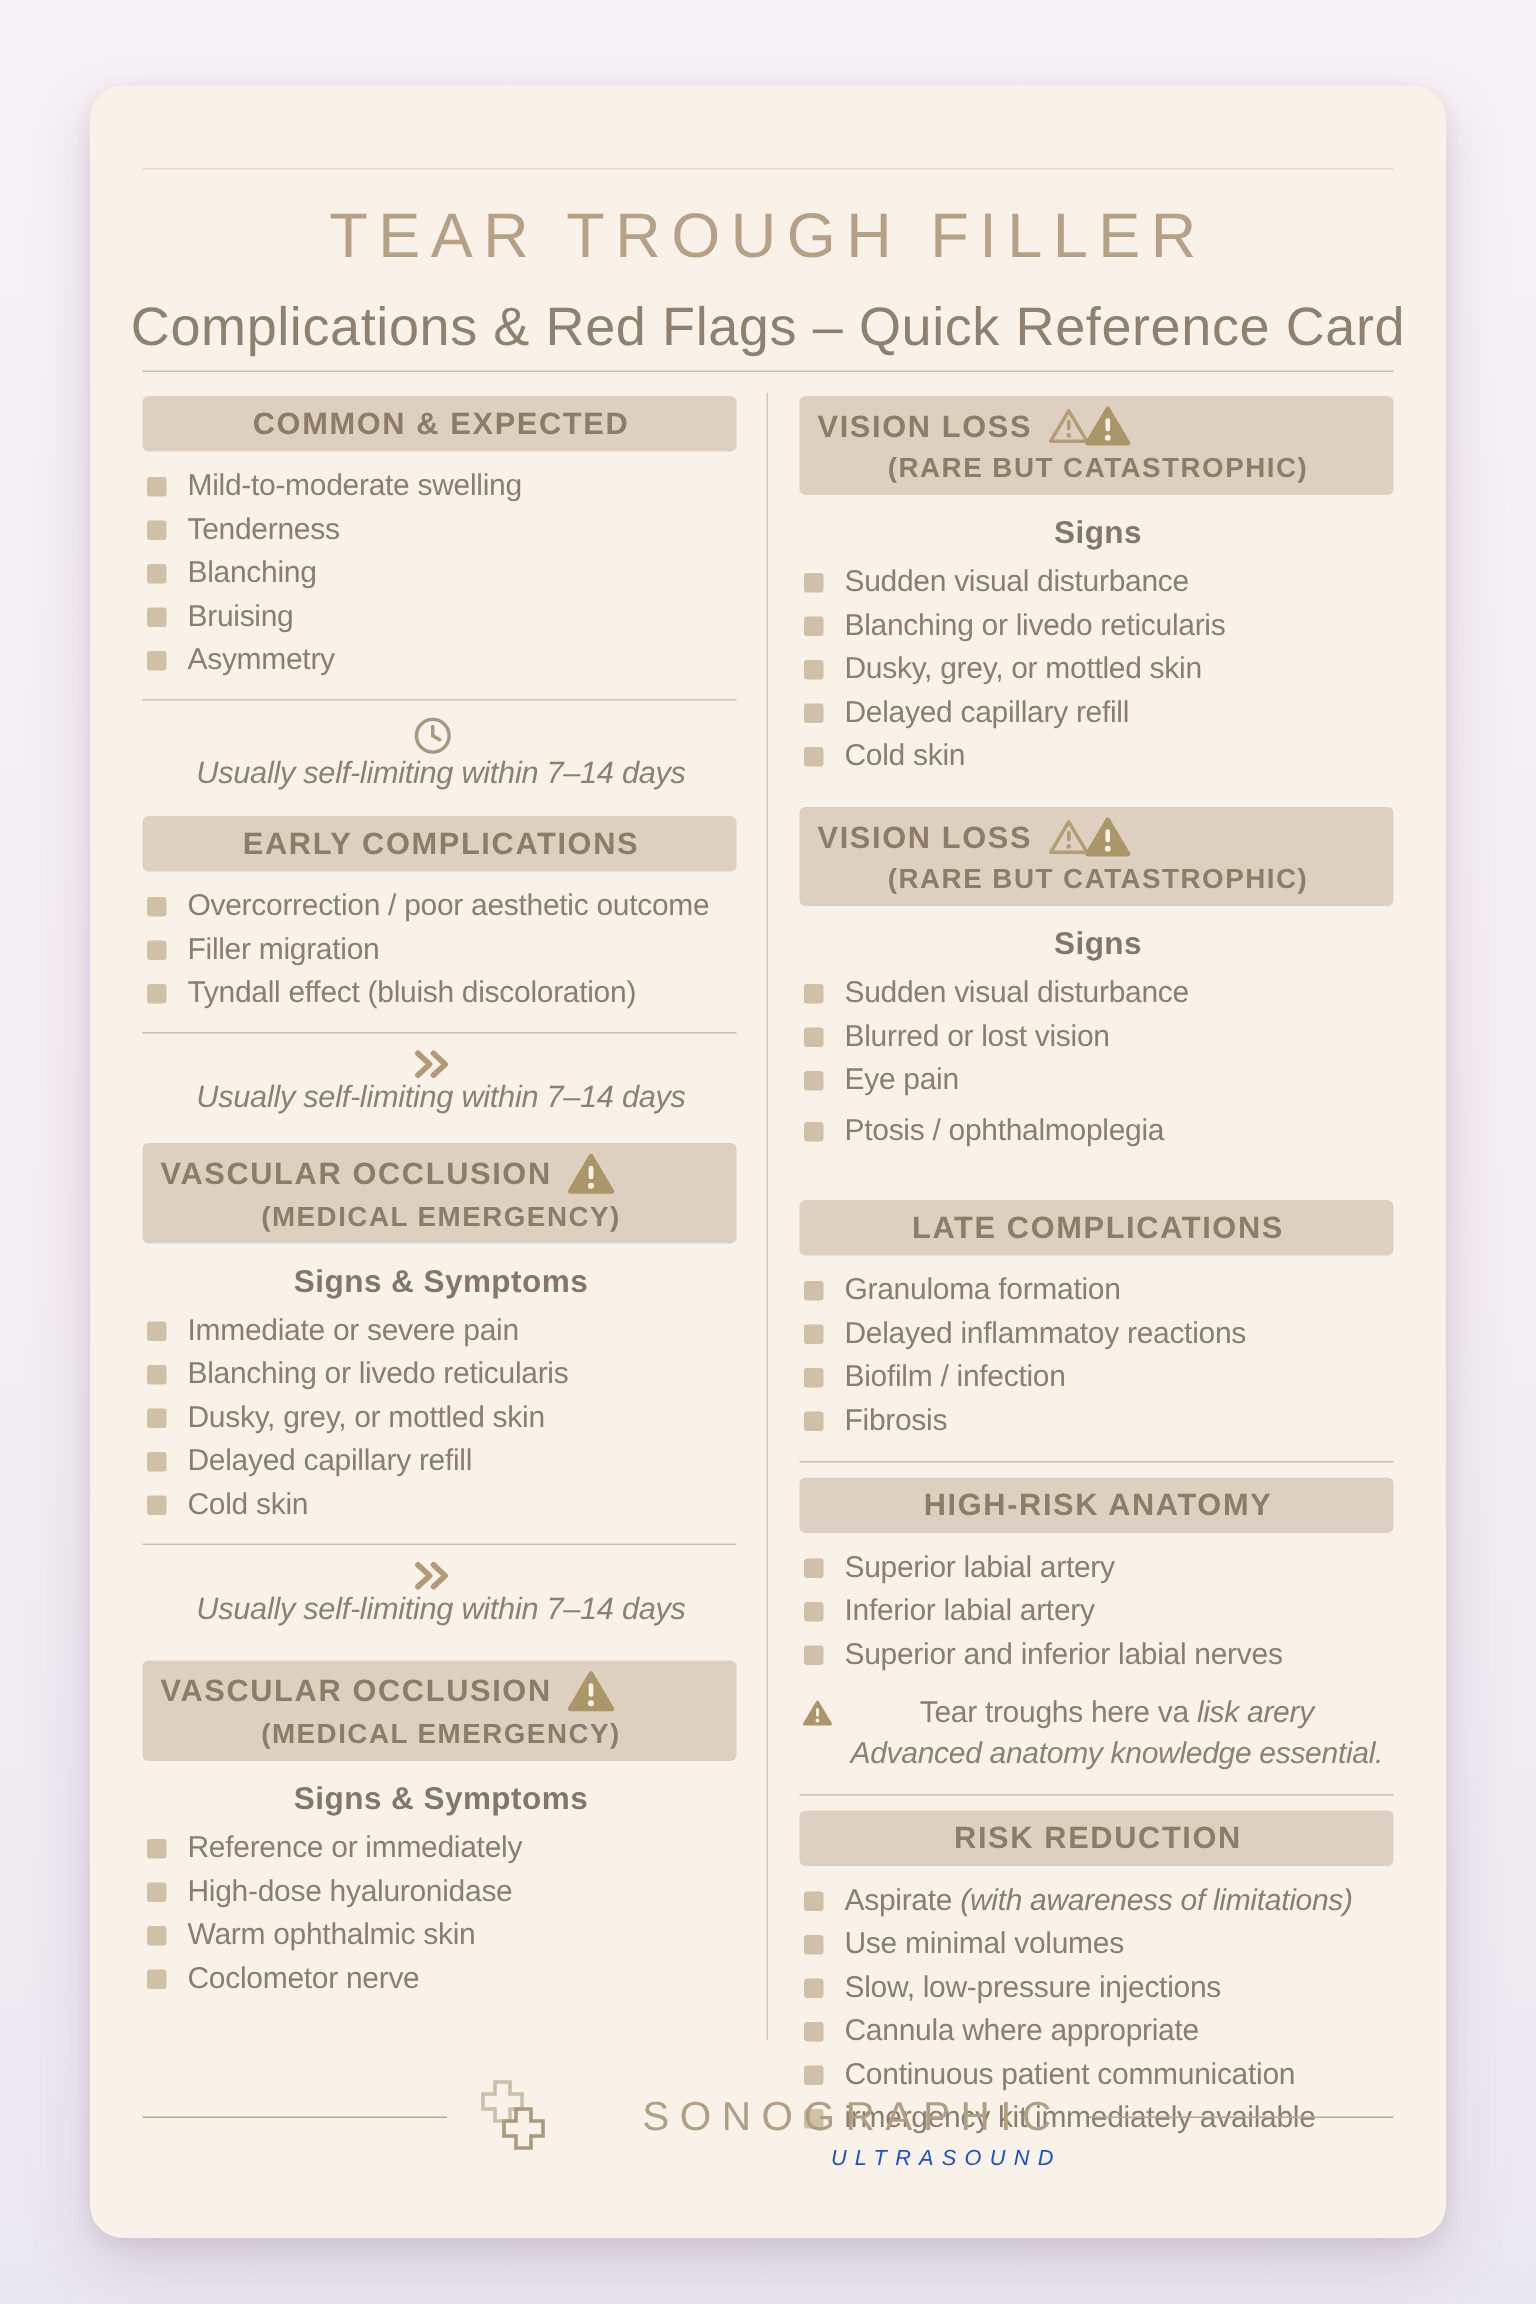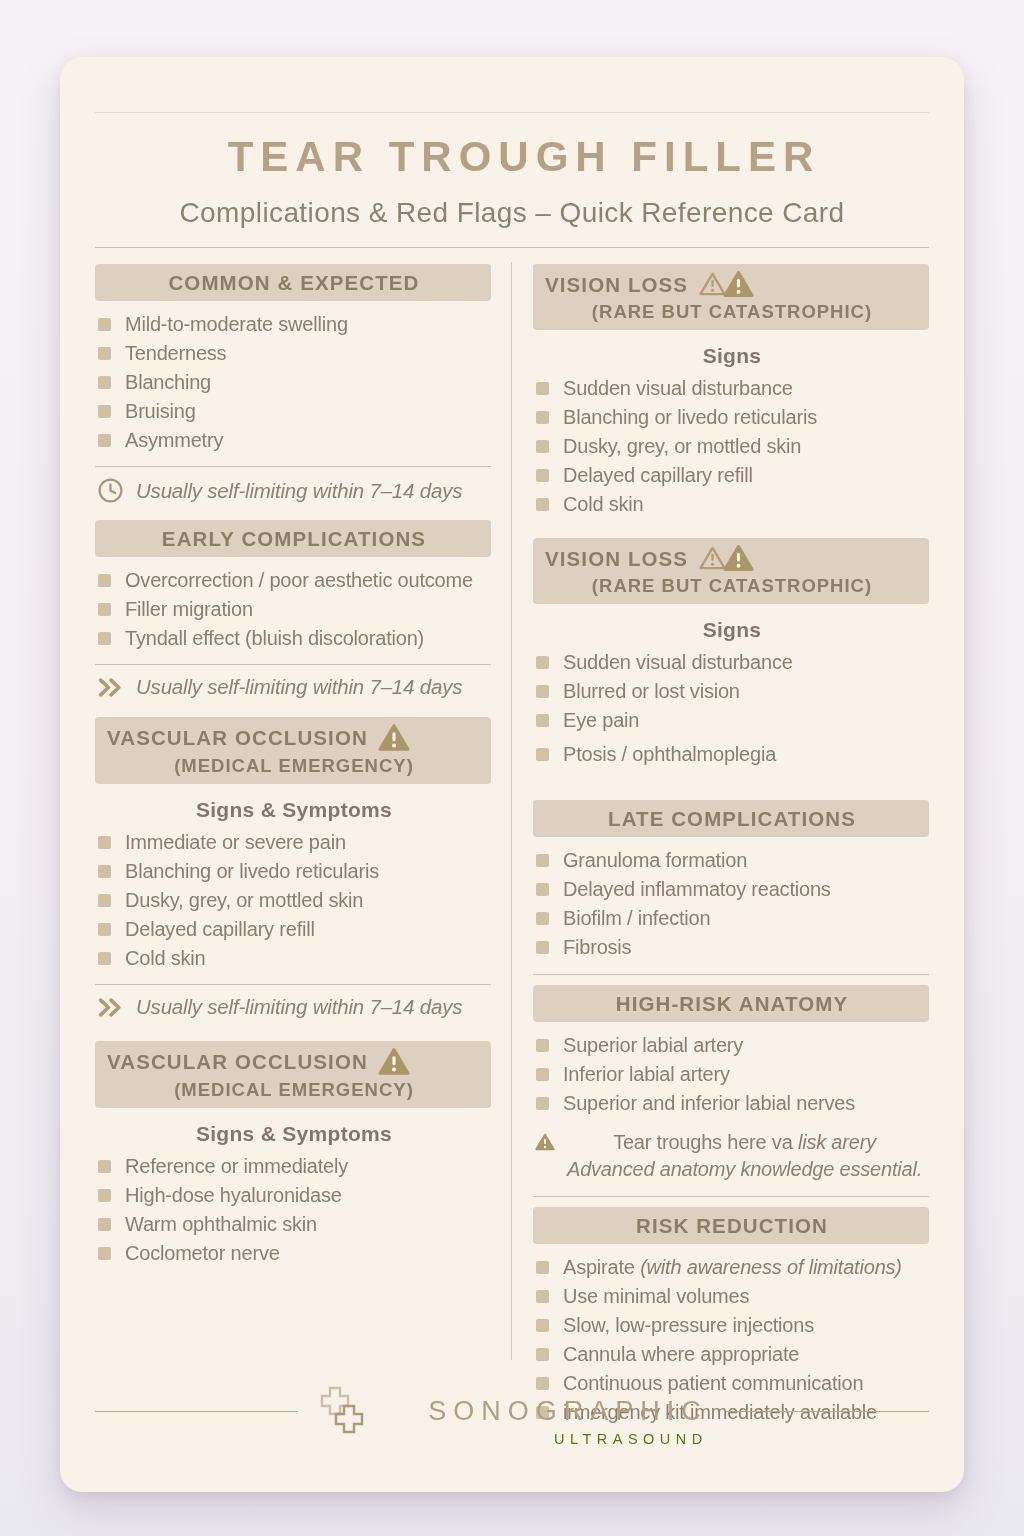--- a/index.html
+++ b/index.html
@@ -8,26 +8,26 @@
     background:linear-gradient(180deg,#f6f2f6 0%,#f3eef3 55%,#eae8ef 100%);
     font-family:"Liberation Sans", sans-serif;
   }
   .card {
     position:absolute; left:60px; top:57px; width:904px; height:1435px;
     background:#f9f2e9; border-radius:22px;
     box-shadow:0 18px 38px rgba(160,140,160,.30), 0 4px 12px rgba(160,140,160,.18);
   }
   .top-rule { position:absolute; left:35px; right:35px; top:55px; height:1px; background:#e7dac9; }
   .title {
-    position:absolute; top:76px; left:12px; width:100%; text-align:center;
-    font-size:42px; letter-spacing:7px; color:#b7a184; font-weight:700; white-space:nowrap;
+    position:absolute; top:76px; left:0; width:100%; text-align:center;
+    font-size:42px; letter-spacing:7px; color:#b7a184; font-weight:400; white-space:nowrap;
   }
   .subtitle {
     position:absolute; top:140px; left:0; width:100%; text-align:center;
-    font-size:28px; color:#8e8170; letter-spacing:.4px;
+    font-size:36px; color:#8e8170; letter-spacing:.4px;
   }
   .header-rule { position:absolute; left:35px; right:35px; top:190px; height:1px; background:#cfc0ae; }
   .v-divider { position:absolute; left:451px; top:205px; width:1px; height:1098px; background:#d6c8b6; }
 
   .col { position:absolute; top:205px; width:396px; }
   .col-left  { left:35px; }
   .col-right { left:473px; }
 
   .sec { margin-top:0;text-align:center; }
   .sec-bar {
@@ -41,39 +41,39 @@
 
   .list-label { margin:12px 0 0 2px; font-size:21px; font-weight:700; color:#83766a; letter-spacing:.3px; line-height:27px; }
 
   .item { display:flex; margin-top:2px; font-size:20px; line-height:27px; color:#8b7e6e; letter-spacing:-.2px; }
   .items { margin-top:10px; }
   .bullet { flex:none; width:13px; height:13px; border-radius:2px; background:#cfc0a6; margin:7px 14px 0 3px; }
   .item em { font-style:italic; }
   .nowrap { white-space:nowrap; }
 
   .note {
-    display:flex; align-items:center; margin-top:12px; border-top:1px solid #cfc0ae; padding:10px 0 0 2px;
+    display:flex; align-items:center; margin-top:12px; border-top:1px solid #cfc0ae; padding:10px 0 0 2px;flex-direction:column;
   }
   .note-icon { flex:none; margin-right:12px; }
   .note-text { font-style:italic; font-size:20.5px; color:#8d8171; letter-spacing:-.2px; }
 
   .h-divider { height:1px; background:#cfc0ae; margin-top:13px; }
   .bar-after-divider { margin-top:10px; }
 
   .warn-note { display:flex; margin:12px 0 0 2px; }
   .warn-note .w-tri { flex:none; margin:4px 12px 0 0; }
   .warn-text { font-size:20px; line-height:27px; color:#8b7e6e; letter-spacing:-.2px; }
   .warn-text .l2 { font-style:italic; color:#8d8171; }
 
   .footer { position:absolute; left:35px; right:35px; top:1325px; display:flex; align-items:flex-start; }
   .f-line { flex:1; height:1px; background:#b9aa8c; margin-top:29px; }
   .logo-cross { flex:none; margin:0 14px 0 18px; }
   .f-text { flex:none; margin-right:18px; text-align:right;margin-left:44px; }
   .f-brand { font-size:27px; letter-spacing:7px; color:#b0a081; line-height:30px; margin-top:14px; }
-  .f-sub { font-size:14.5px; letter-spacing:5.5px; color:#4d7c0f; margin-top:5px; }
+  .f-sub { font-size:14.5px; letter-spacing:5.5px; color:#1d4ed8; margin-top:5px;font-style:italic; }
 </style>
 </head>
 <body>
 
 <div class="page">
   <div class="card">
     <div class="top-rule"></div>
     <div class="title">TEAR TROUGH FILLER</div>
     <div class="subtitle">Complications &amp; Red Flags – Quick Reference Card</div>
     <div class="header-rule"></div>

